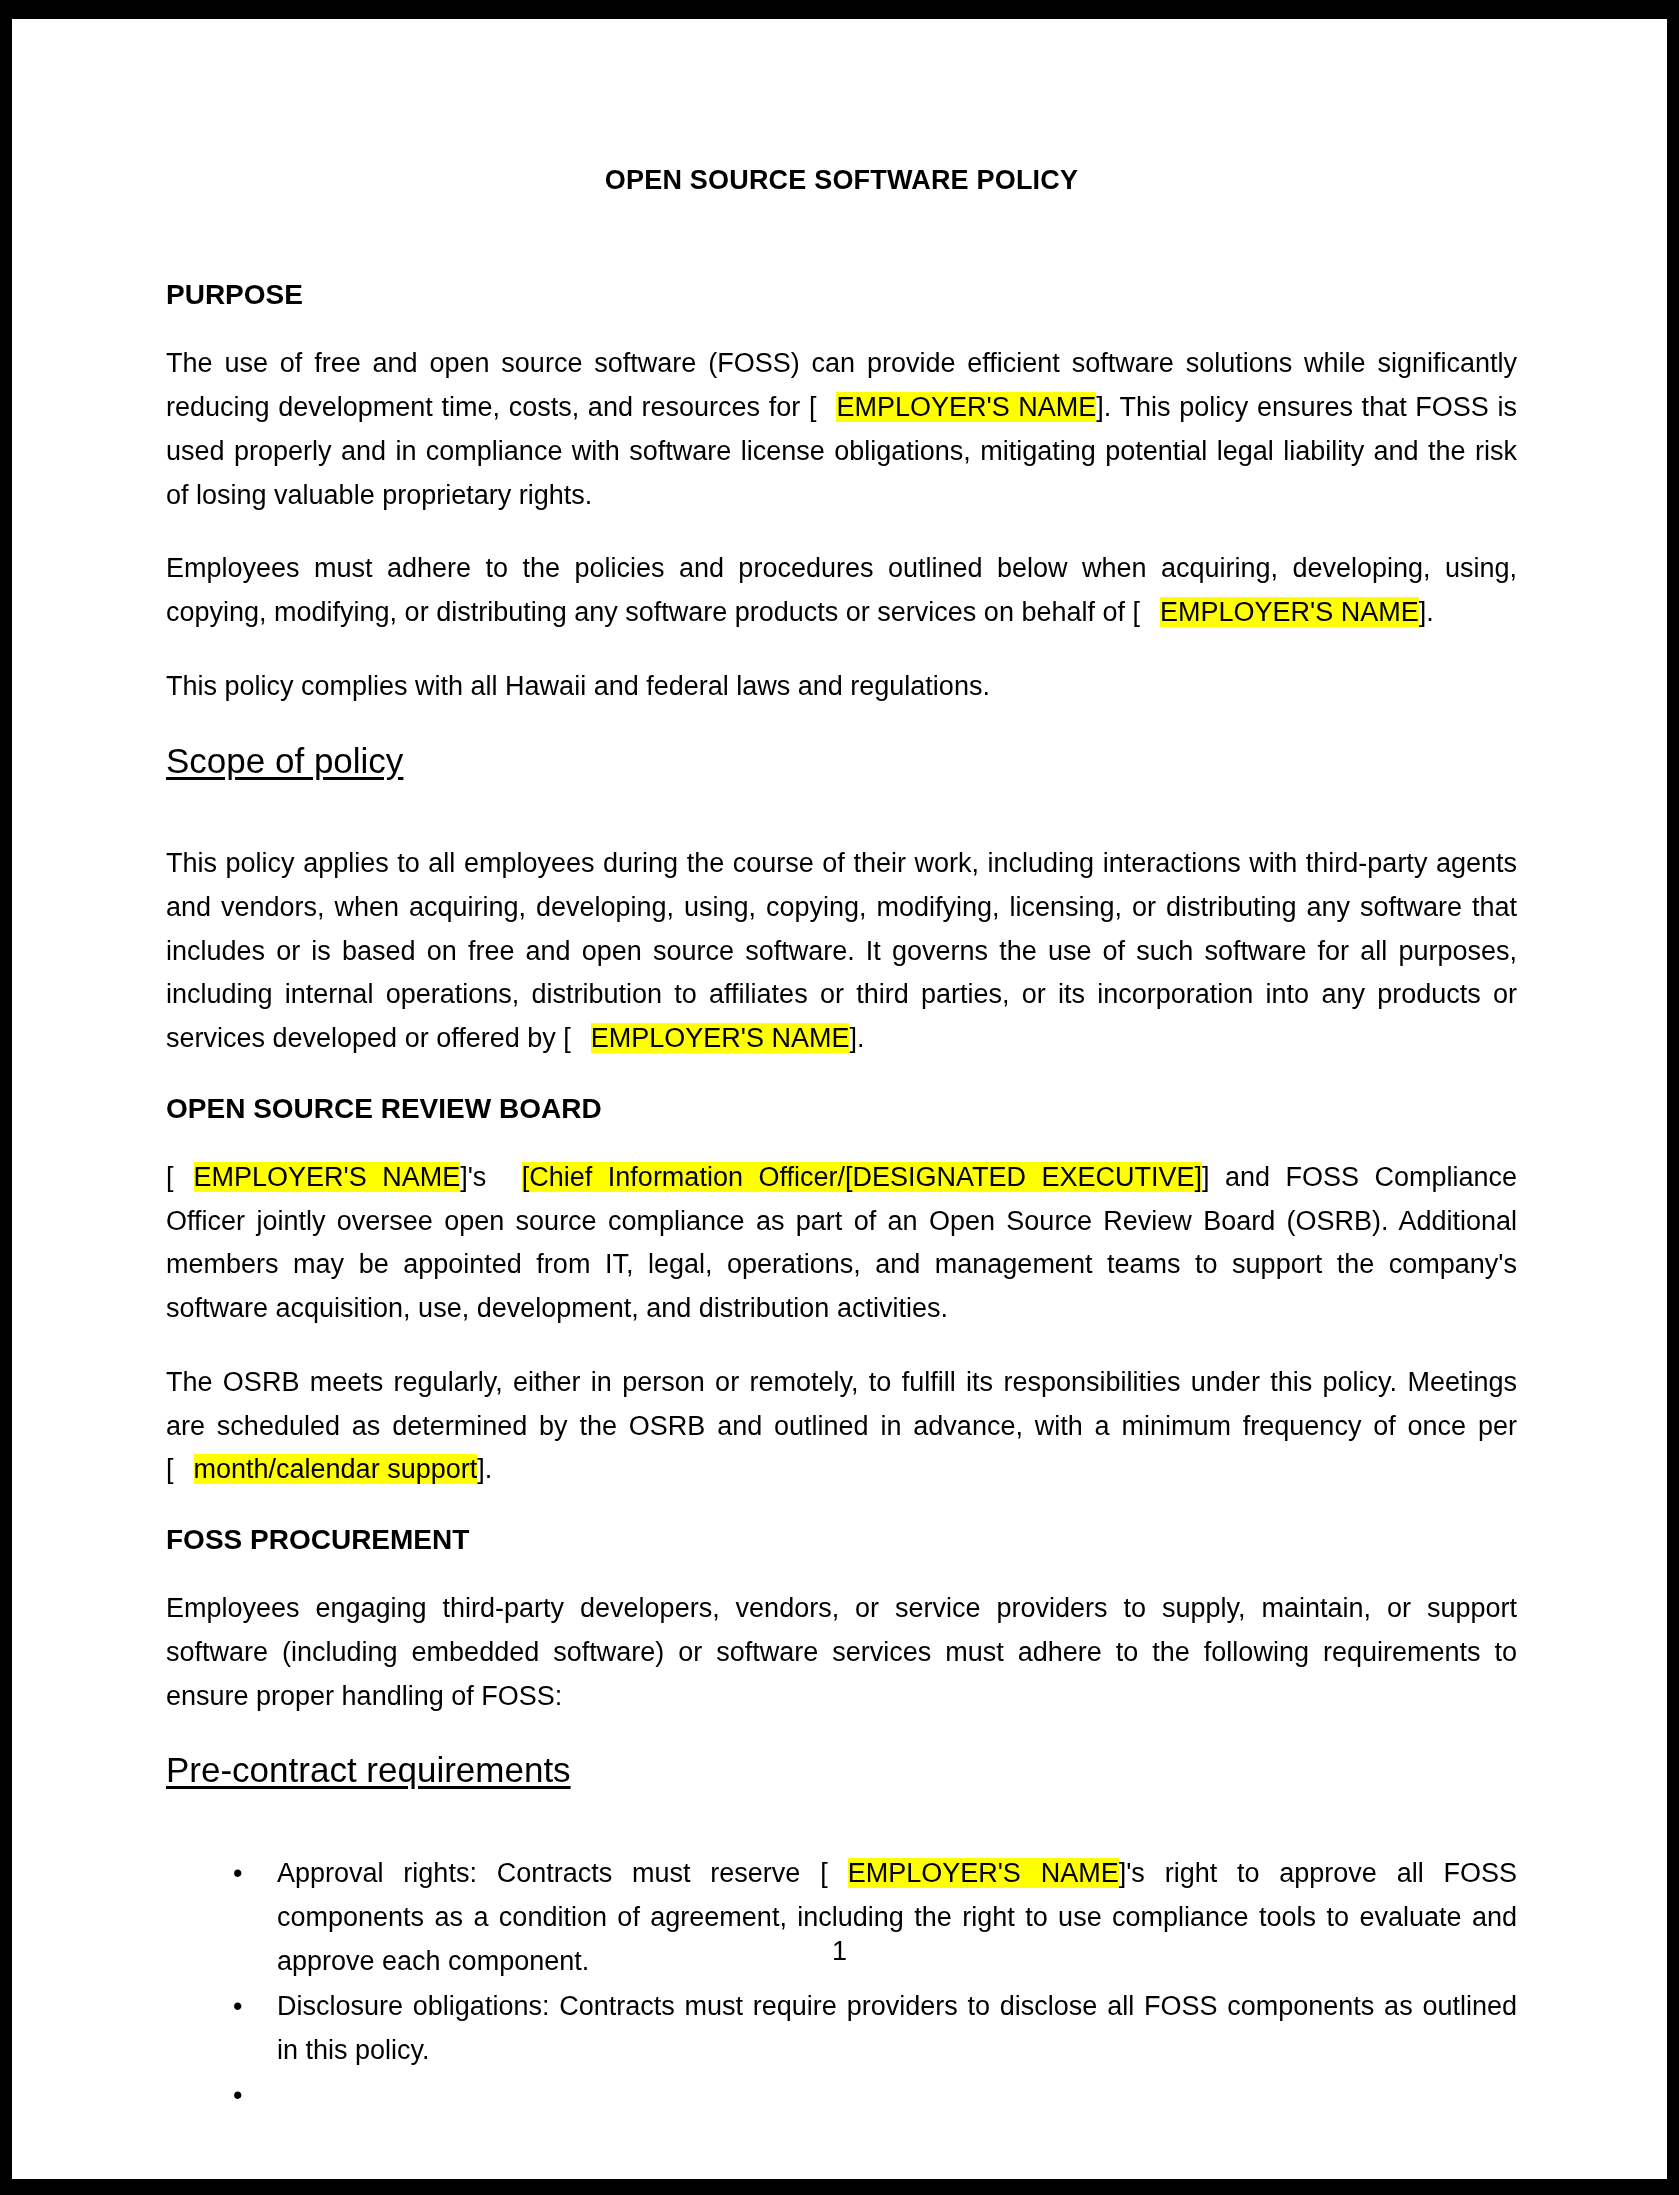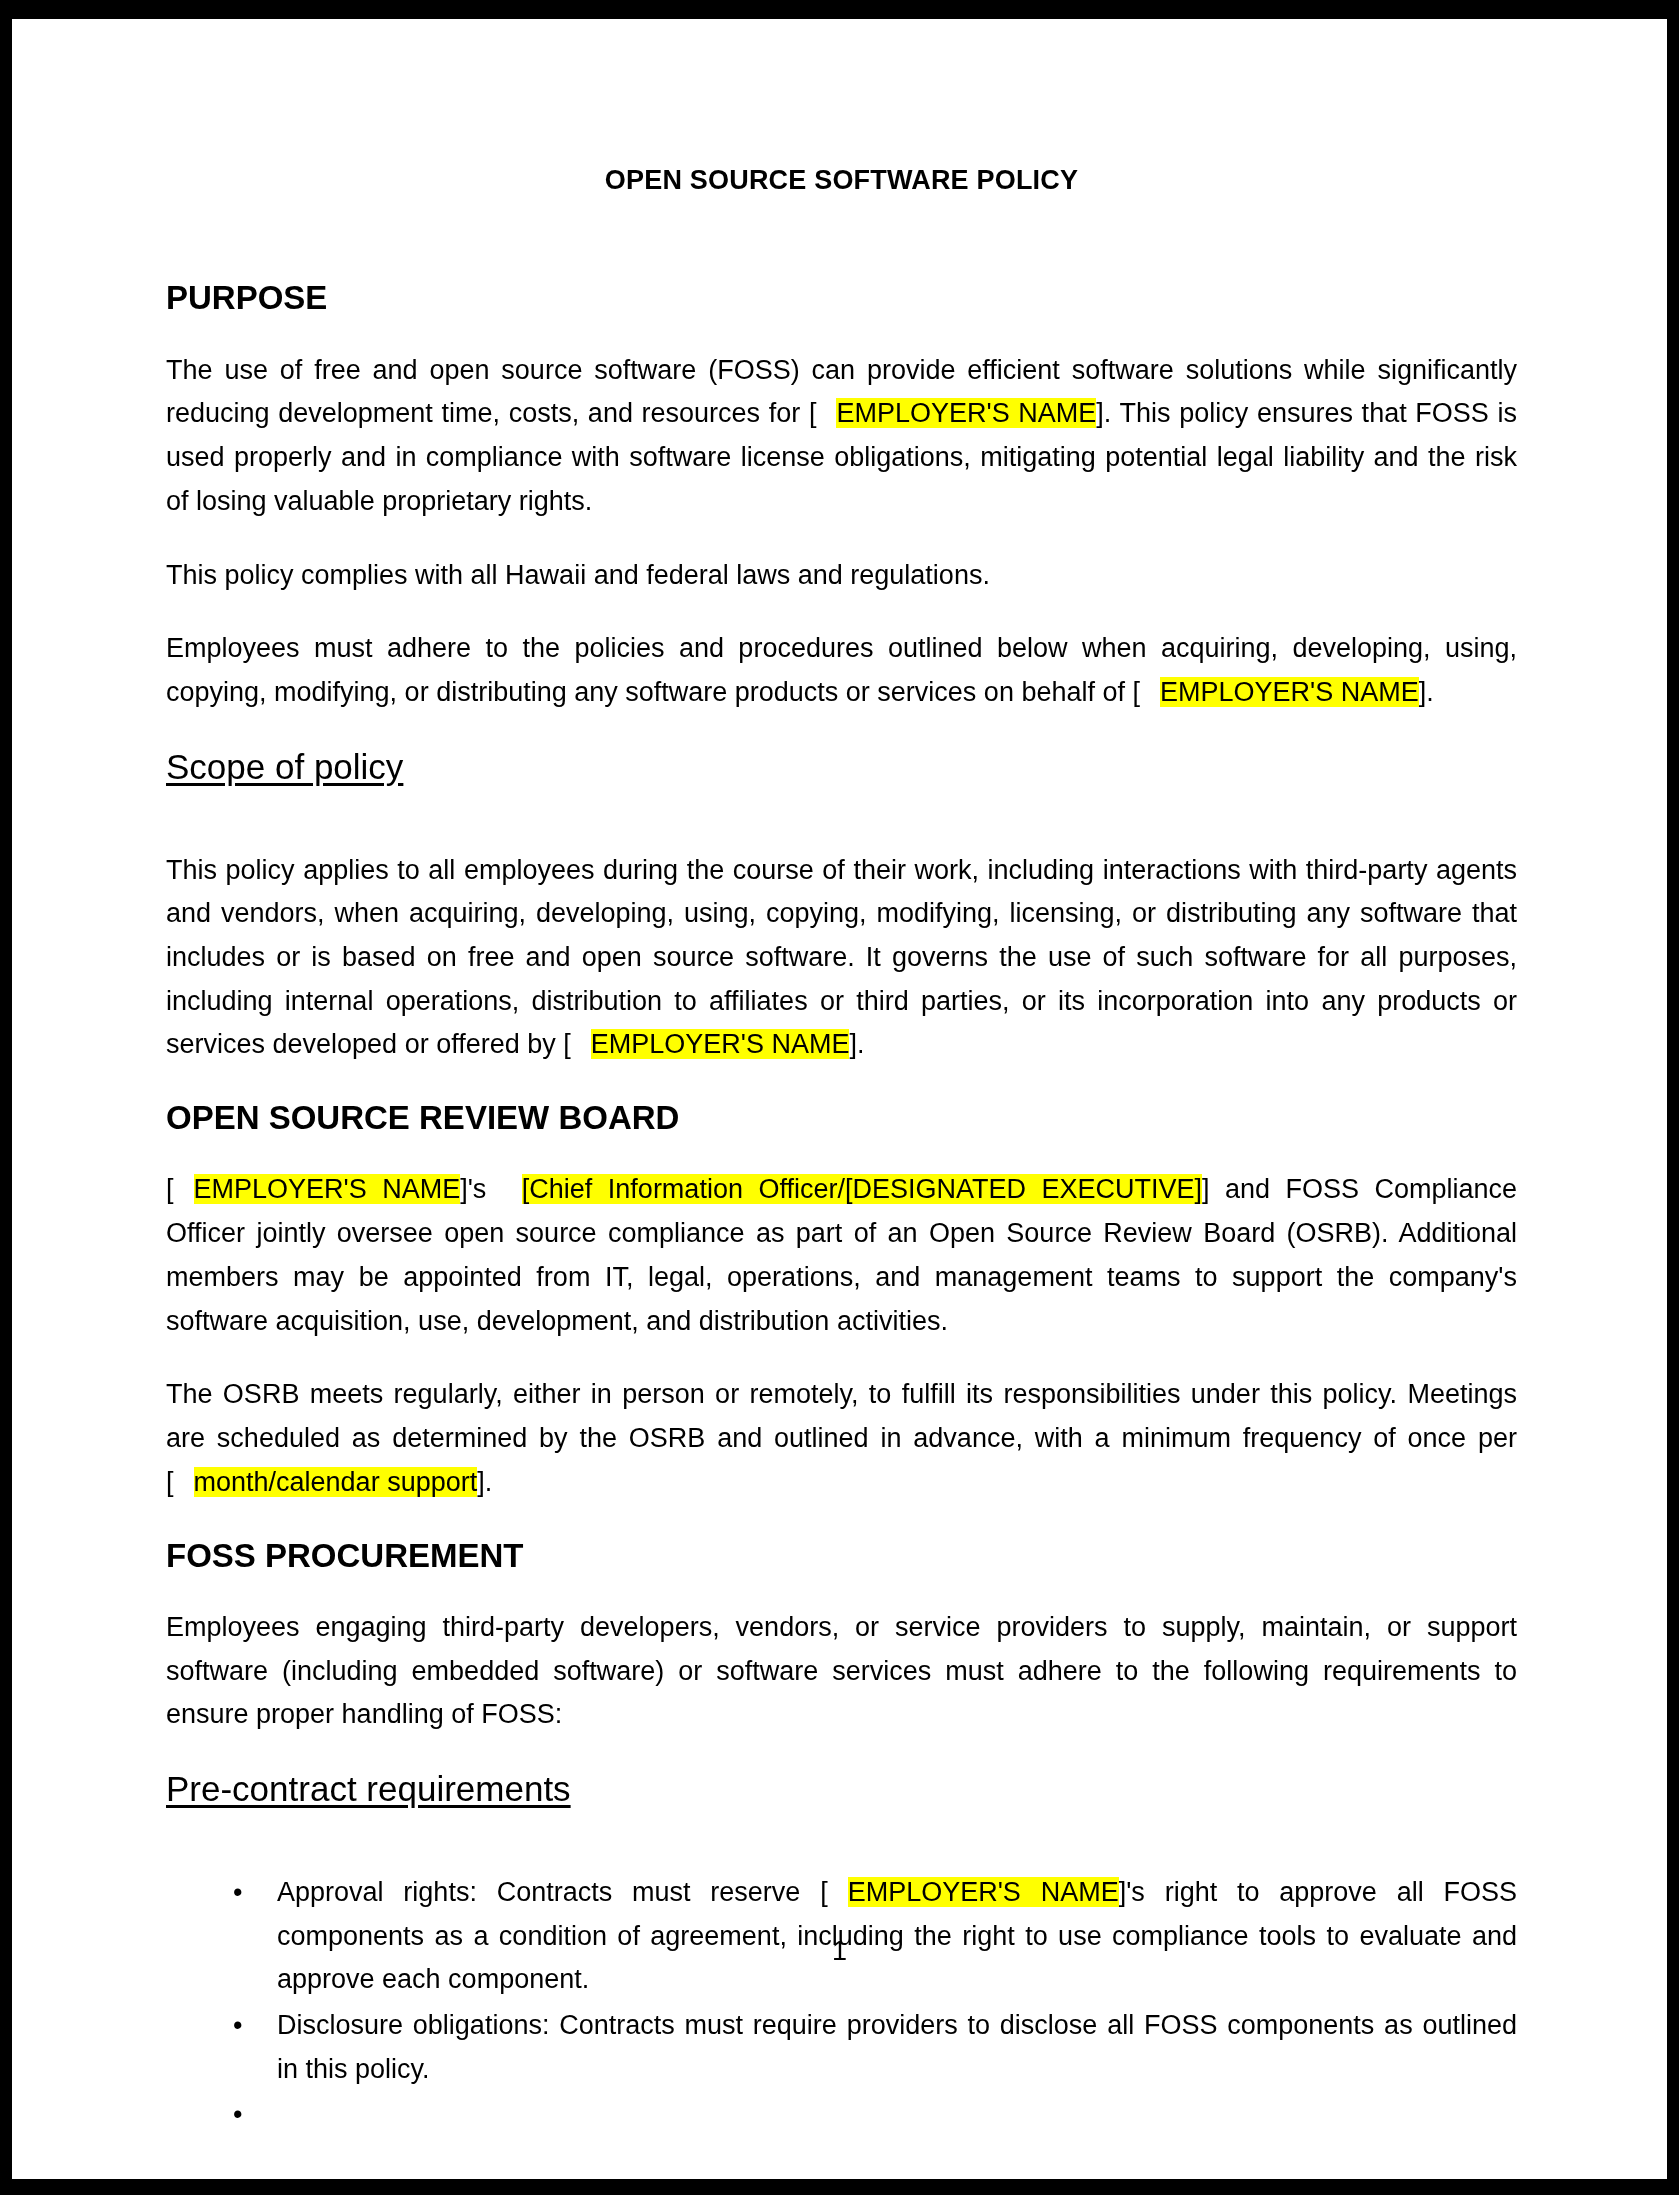--- a/index.html
+++ b/index.html
@@ -51,21 +51,21 @@
     text-align: center;
     font-weight: bold;
     font-size: 27px;
     letter-spacing: 0.2px;
     margin: 0 0 81px 0;
     line-height: 1.2;
   }
 
   .section-heading {
     font-weight: bold;
-    font-size: 33px;
+    font-size: 28px;
     margin: 0 0 30px 0;
     line-height: 1.25;
   }
 
   .sub-heading {
     font-size: 35px;
     text-decoration: underline;
     text-underline-offset: 4.4px;
     margin: 0 0 30px 0;
     line-height: 1.25;
@@ -132,23 +132,23 @@
 <div class="page-frame">
   <div class="sheet">
     <div class="content">
 
       <div class="doc-title">OPEN SOURCE SOFTWARE POLICY</div>
 
       <div class="section-heading">PURPOSE</div>
 
       <p class="body"><span>The use of free and open source software (FOSS) can provide efficient software solutions while significantly reducing development time, costs, and resources for [</span><span class="hl">EMPLOYER'S NAME</span><span>]. This policy ensures that FOSS is used properly and in compliance with software license obligations, mitigating potential legal liability and the risk of losing valuable proprietary rights.</span></p>
 
+      <p class="body"><span>Employees must adhere to the policies and procedures outlined below when acquiring, developing, using, copying, modifying, or distributing any software products or services on behalf of [</span><span class="hl">EMPLOYER'S NAME</span><span>].</span></p>
+
       <p class="body nojust">This policy complies with all Hawaii and federal laws and regulations.</p>
-
-      <p class="body"><span>Employees must adhere to the policies and procedures outlined below when acquiring, developing, using, copying, modifying, or distributing any software products or services on behalf of [</span><span class="hl">EMPLOYER'S NAME</span><span>].</span></p>
 
       <div class="sub-heading-wrap"><span class="sub-heading">Scope of policy</span></div>
 
       <p class="body"><span>This policy applies to all employees during the course of their work, including interactions with third-party agents and vendors, when acquiring, developing, using, copying, modifying, licensing, or distributing any software that includes or is based on free and open source software. It governs the use of such software for all purposes, including internal operations, distribution to affiliates or third parties, or its incorporation into any products or services developed or offered by [</span><span class="hl">EMPLOYER'S NAME</span><span>].</span></p>
 
       <div class="section-heading">OPEN SOURCE REVIEW BOARD</div>
 
       <p class="body"><span>[</span><span class="hl">EMPLOYER'S NAME</span><span>]'s </span><span class="hl">[Chief Information Officer/[DESIGNATED EXECUTIVE]</span><span>] and FOSS Compliance Officer jointly oversee open source compliance as part of an Open Source Review Board (OSRB). Additional members may be appointed from IT, legal, operations, and management teams to support the company's software acquisition, use, development, and distribution activities.</span></p>
 
       <p class="body"><span>The OSRB meets regularly, either in person or remotely, to fulfill its responsibilities under this policy. Meetings are scheduled as determined by the OSRB and outlined in advance, with a minimum frequency of once per [</span><span class="hl">month/calendar support</span><span>].</span></p>

